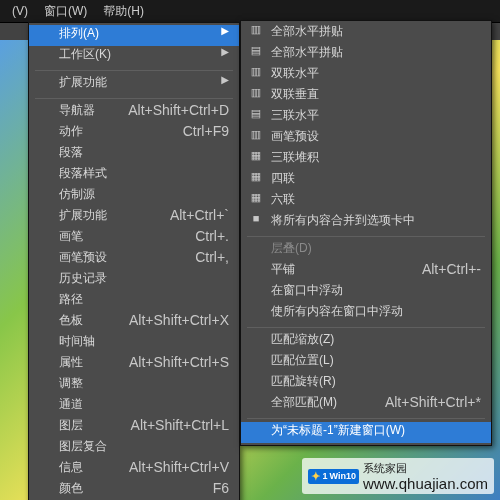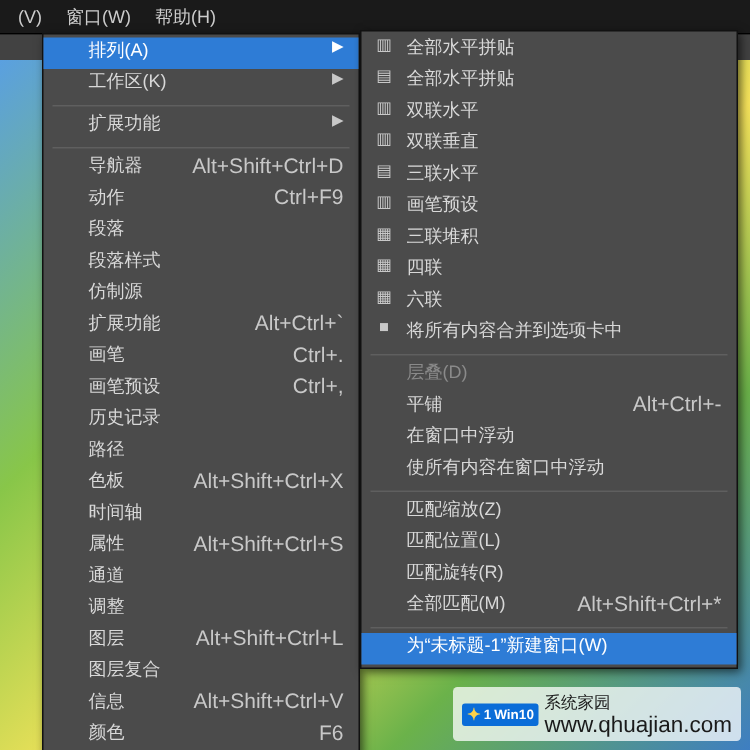--- a/index.html
+++ b/index.html
@@ -210,26 +210,26 @@
       <span class="spacer"></span>
     </div>
     <div class="row">
       <span class="icon"></span>
       <span class="label">属性</span>
       <span class="spacer"></span>
       <span class="accel">Alt+Shift+Ctrl+S</span>
     </div>
     <div class="row">
       <span class="icon"></span>
+      <span class="label">调整</span>
+      <span class="spacer"></span>
+    </div>
+    <div class="row">
+      <span class="icon"></span>
       <span class="label">通道</span>
-      <span class="spacer"></span>
-    </div>
-    <div class="row">
-      <span class="icon"></span>
-      <span class="label">调整</span>
       <span class="spacer"></span>
     </div>
     <div class="row">
       <span class="icon"></span>
       <span class="label">图层</span>
       <span class="spacer"></span>
       <span class="accel">Alt+Shift+Ctrl+L</span>
     </div>
     <div class="row">
       <span class="icon"></span>

